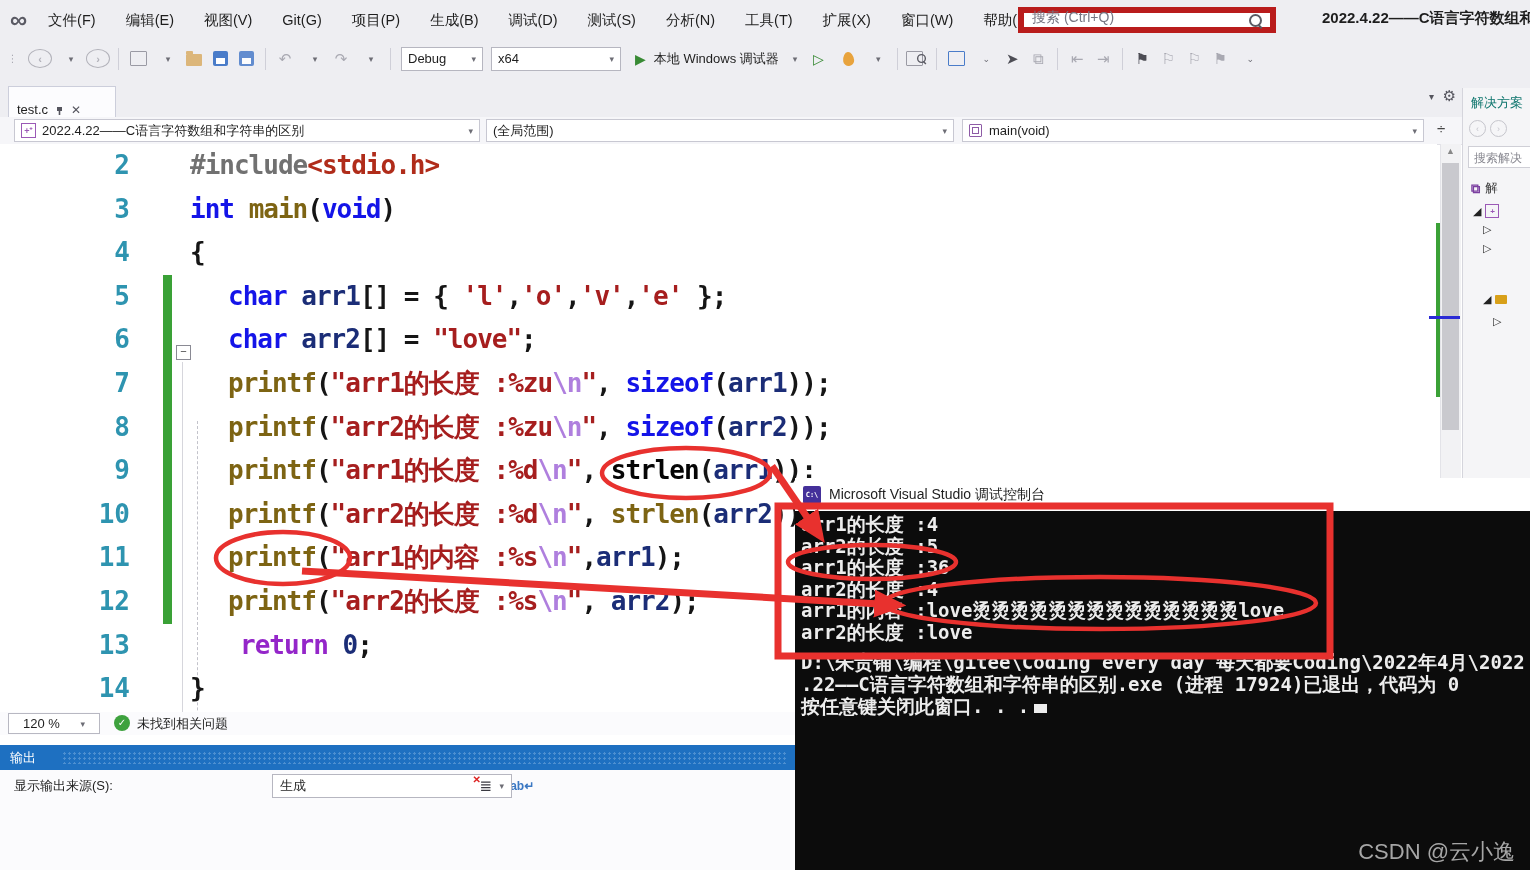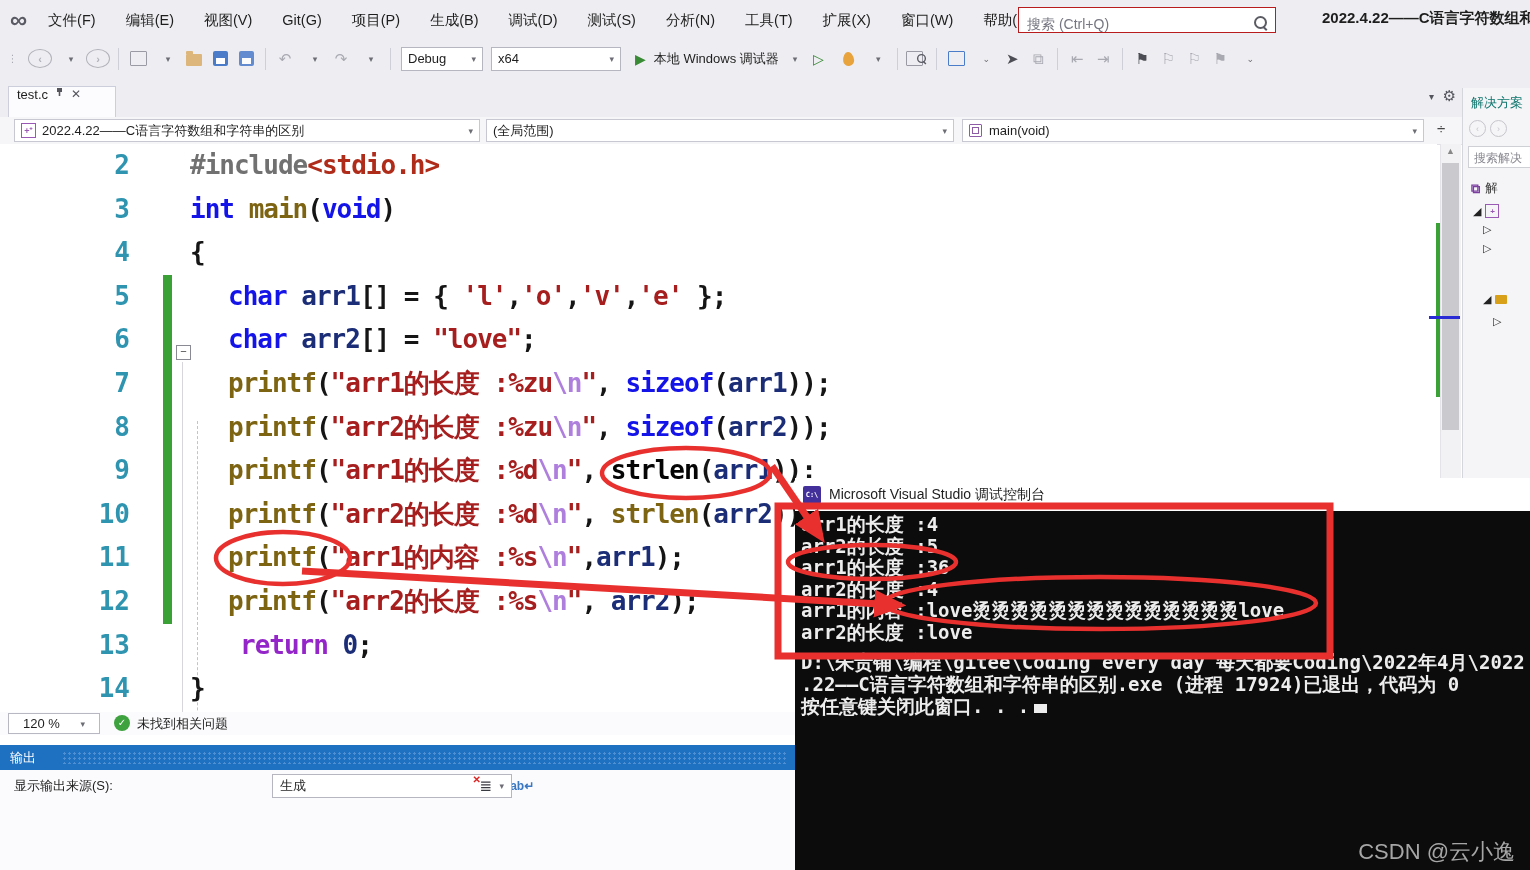--- a/index.html
+++ b/index.html
@@ -3,22 +3,22 @@
 <meta charset="utf-8">
 <style>
   html,body{margin:0;padding:0}
   body{width:1530px;height:870px;position:relative;overflow:hidden;
        font-family:"Liberation Sans",sans-serif;background:#fff;color:#1e1e1e}
   .abs{position:absolute}
   
   #titlebar{left:0;top:0;width:1530px;height:40px;background:#EEEEF2;display:flex;align-items:center}
   #vs-logo{font-size:24px;font-weight:bold;color:#5a5a64;margin:0 6px 0 10px;line-height:40px}
   .menu-item{padding:0 15px;font-size:14.5px;color:#1e1e1e;line-height:40px;white-space:nowrap;cursor:default}
-  #searchbox{left:1018px;top:7px;width:258px;height:26px;background:#fff;border:1px solid #b91c1c;
-             display:flex;align-items:flex-start;justify-content:space-between;padding:8px 8px;box-sizing:border-box}
+  #searchbox{left:1018px;top:7px;width:258px;height:26px;background:#fff;border:6px solid #b91c1c;
+             display:flex;align-items:flex-end;justify-content:space-between;padding:0 8px;box-sizing:border-box}
   #searchbox .ph{color:#767682;font-size:14px}
   #win-title{left:1322px;top:9px;width:208px;height:24px;font-weight:bold;font-size:15px;white-space:nowrap;overflow:hidden}
   
   #toolbar{left:0;top:40px;width:1530px;height:37px;background:#EEEEF2;display:flex;align-items:center;border-bottom:1px solid #e2e2e8}
   .tsep{width:1px;height:22px;background:#cfcfd8;margin:0 6px}
   .tbtn{display:inline-flex;align-items:center;justify-content:center;height:26px;min-width:22px;margin:0 2px;font-size:15px}
   .gray{color:#a9a9b2}.dark{color:#4d4d55}
   .circ{width:17px;height:17px;border:1.6px solid #b2b2ba;border-radius:50%;color:#b2b2ba;
         display:inline-flex;align-items:center;justify-content:center;font-size:11px;font-weight:bold}
   .combo{background:#fff;border:1px solid #b6b6c0;height:24px;display:flex;align-items:center;
@@ -30,21 +30,21 @@
   .i-folder:before{content:"";position:absolute;left:0;top:-3px;width:7px;height:3px;background:#dcb67a;border-radius:1px 1px 0 0}
   .i-flame{width:11px;height:14px;background:#e8a33d;border-radius:50% 50% 50% 50%/62% 62% 38% 38%;transform:rotate(-6deg)}
   .i-box{width:15px;height:13px;border:1.5px solid #9a9aa4;border-radius:1px;position:relative}
   .play{color:#388a34;font-size:14px}
   .runlabel{font-size:13px;color:#1e1e1e;margin:0 8px}
   .mag{width:9px;height:9px;border:2px solid #5b5b64;border-radius:50%;position:relative;display:inline-block}
   .mag:after{content:"";position:absolute;width:2px;height:5px;background:#5b5b64;left:8px;top:8px;transform:rotate(-45deg)}
   
   #tabstrip{left:0;top:77px;width:1530px;height:40px;background:#EEEEF2;border-bottom:1px solid #cccedb}
   #tab1{position:absolute;left:8px;top:9px;width:108px;height:31px;background:#fcfcfe;border:1px solid #cccedb;border-bottom:none;
-        display:flex;align-items:flex-start;padding:0 8px;box-sizing:border-box;font-size:13px;gap:6px}
+        display:flex;align-items:flex-end;padding:0 8px;box-sizing:border-box;font-size:13px;gap:6px}
   #tab-extra{position:absolute;right:72px;top:14px;color:#55555e;font-size:10px}
   #tab-gear{position:absolute;right:74px;top:10px;color:#55555e;font-size:15px}
   #navbar{left:0;top:117px;width:1530px;height:27px;background:#f6f6f9;border-bottom:1px solid #e0e0e6}
   .navcombo{position:absolute;top:2px;height:23px;background:#fff;border:1px solid #c8c8d2;display:flex;align-items:center;
             font-size:13px;padding:0 6px;box-sizing:border-box}
   .navcombo .grow{flex:1;white-space:nowrap;overflow:hidden}
   .cppicon{width:13px;height:13px;border:1px solid #9b59b6;color:#9b59b6;font-size:9px;font-weight:bold;
            display:inline-flex;align-items:center;justify-content:center;margin-right:6px}
   .cube{width:11px;height:11px;border:1.4px solid #8e5ba6;transform:rotate(0deg);margin-right:7px;border-radius:1px;position:relative}
   .cube:after{content:"";position:absolute;left:2px;top:2px;width:5px;height:5px;border:1px solid #8e5ba6}

